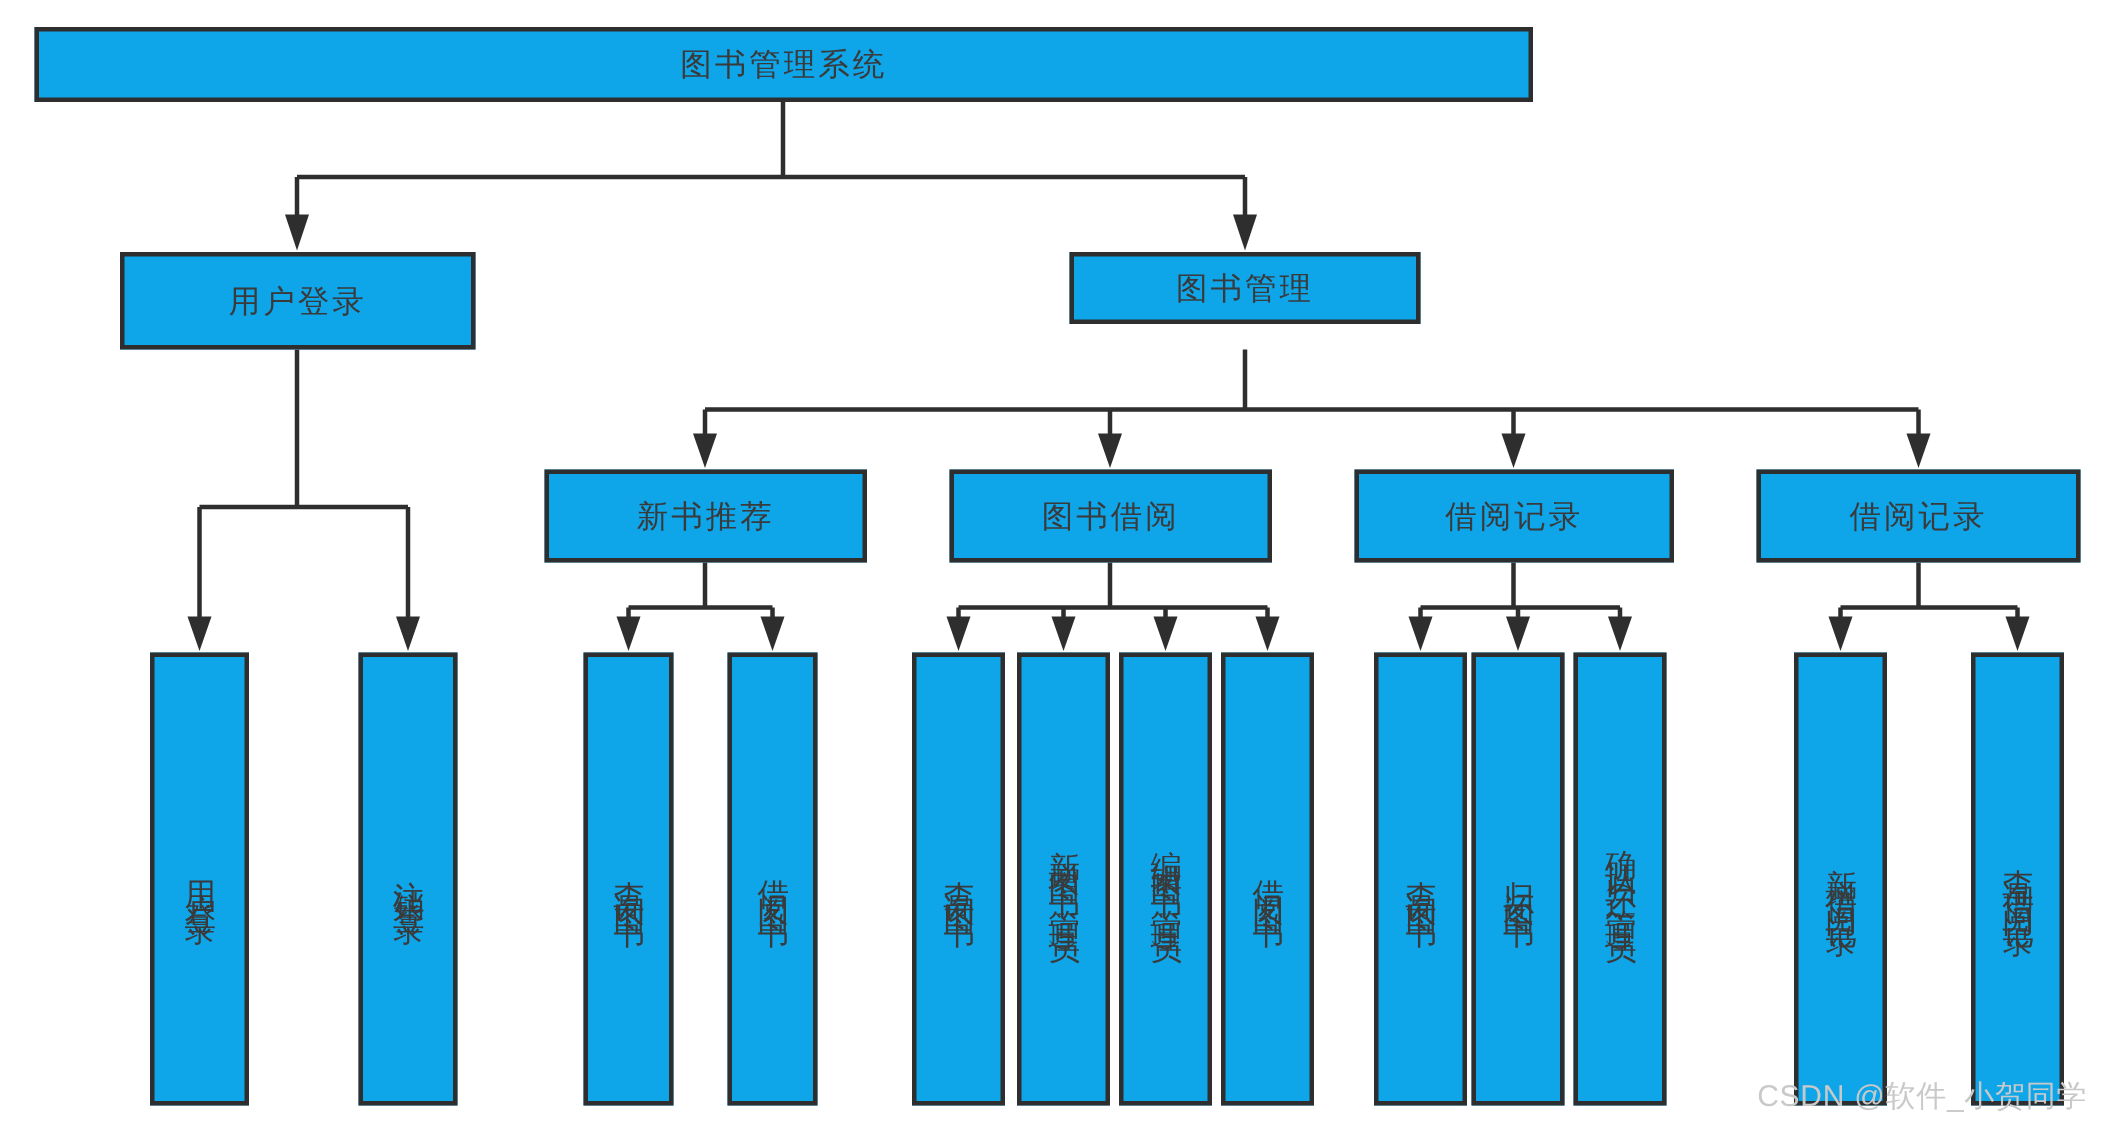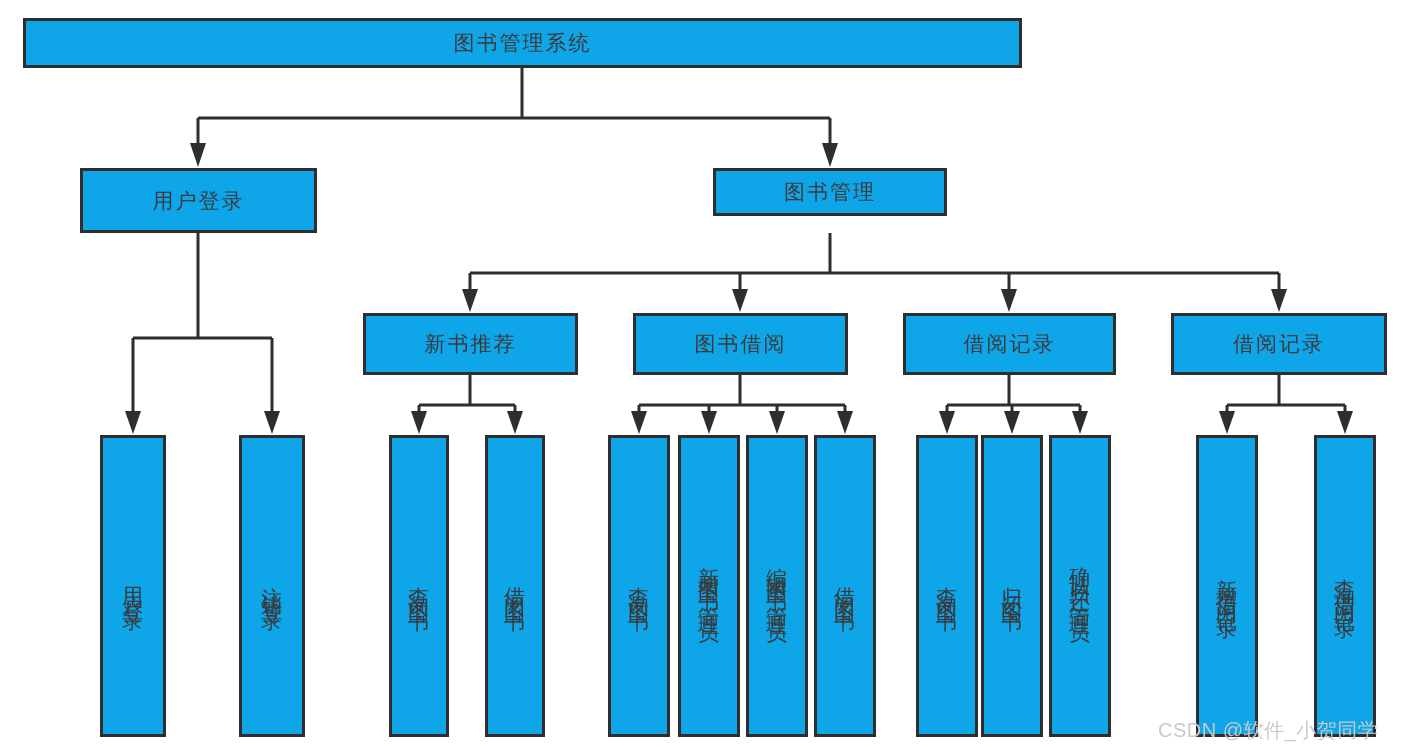--- a/index.html
+++ b/index.html
@@ -15,21 +15,21 @@
   }
   .hlabel{font-size:21px;letter-spacing:2px;white-space:nowrap;}
   .vbox{z-index:2;}
   .vlabel{
     writing-mode:vertical-rl;text-orientation:mixed;
     font-size:21px;line-height:1.1;letter-spacing:8px;white-space:nowrap;
   }
   .watermark{
     position:absolute;left:1158px;top:717px;width:247px;z-index:5;
     color:#c9c9c9;font-size:20px;letter-spacing:0.5px;white-space:nowrap;
-    text-align:left;
+    text-align:center;
   }
 </style>
 </head>
 <body>
 
 <div class="stage">
 
   <svg class="lines" width="1405" height="747" viewBox="0 0 1405 747">
     <g stroke="#2e2e2e" stroke-width="3" fill="none">
 

